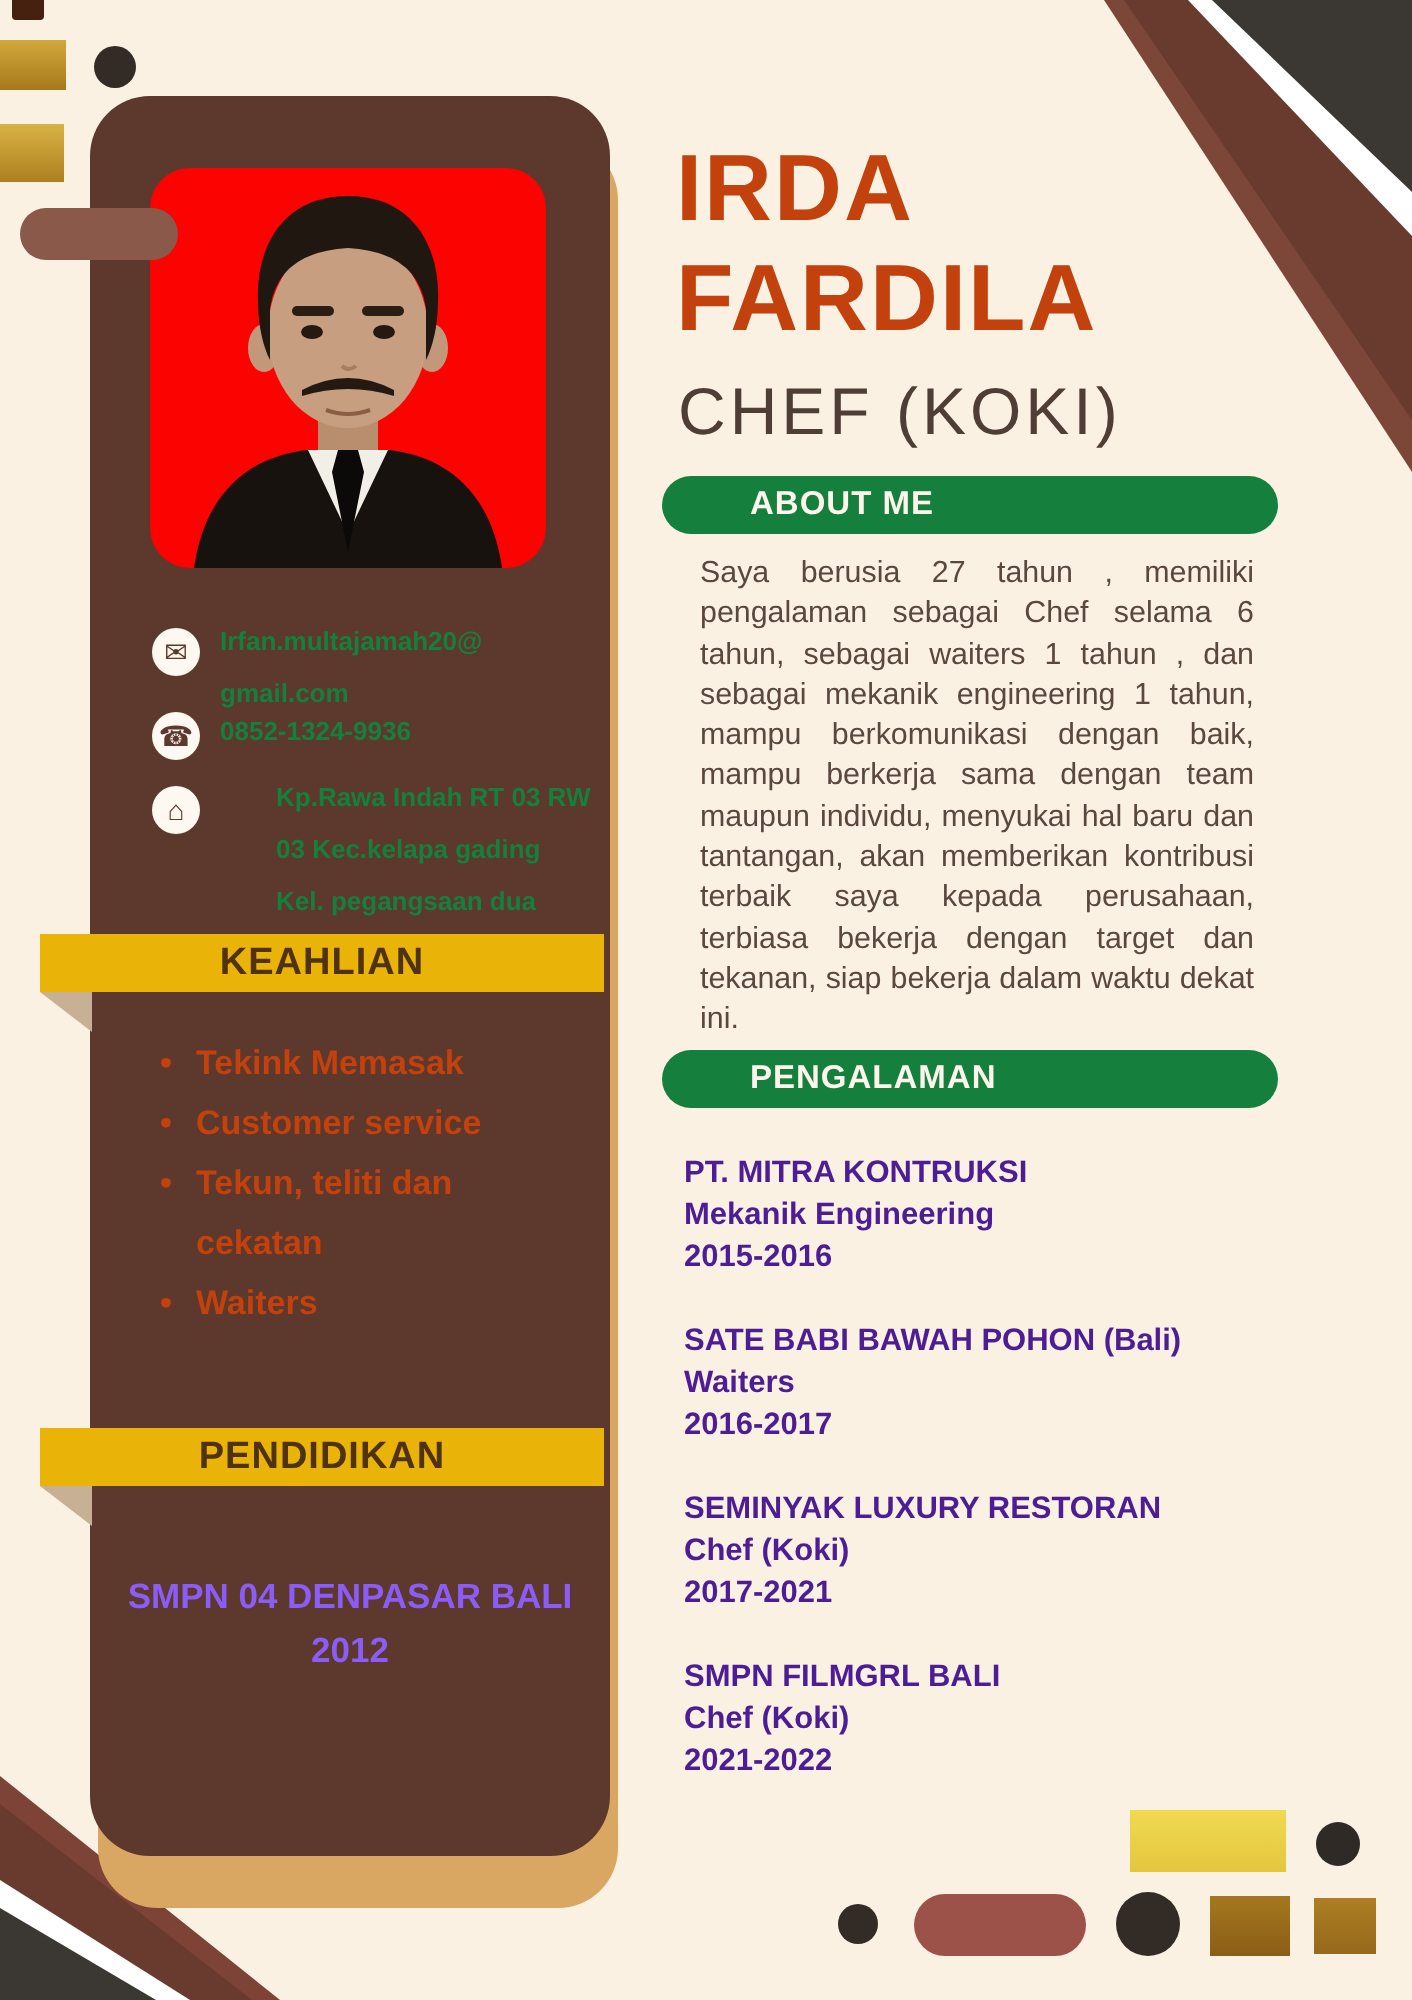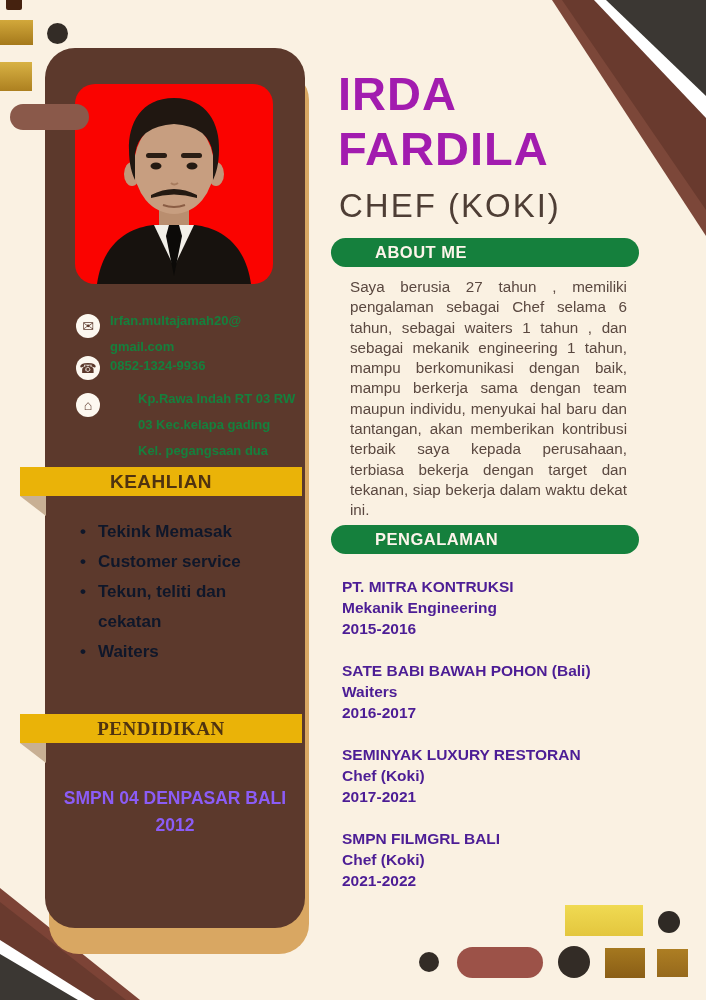--- a/index.html
+++ b/index.html
@@ -35,40 +35,40 @@
   }
   .ctext{position:absolute;left:110px;width:185px;color:#15803d;font-size:13px;font-weight:600;line-height:26px;}
 
   
   .banner{
     left:20px;width:282px;height:29px;background:#eab308;z-index:8;
     display:flex;align-items:center;justify-content:center;
     font-size:19px;font-weight:700;letter-spacing:.5px;color:#4F3310;
   }
   #banner-keahlian{top:467px;}
-  #banner-pendidikan{top:714px;font-family:Liberation Serif, serif;}
+  #banner-pendidikan{top:714px;}
   .fold{left:20px;width:26px;height:20px;background:#C8B094;clip-path:polygon(0 0,100% 0,100% 100%);z-index:7;}
   #fold-1{top:496px;}
   #fold-2{top:743px;}
 
   
   #skills{left:80px;top:517px;width:205px;margin:0;padding:0;list-style:none;z-index:7;}
   #skills li{
-    position:relative;padding-left:18px;color:#0f172a;
+    position:relative;padding-left:18px;color:#c2410c;
     font-size:17px;font-weight:700;line-height:30px;
   }
   #skills li::before{content:"•";position:absolute;left:0;top:0;}
 
   
   #education{left:55px;top:785px;width:240px;text-align:center;color:#8b5cf6;
     font-size:17.5px;font-weight:700;line-height:27px;z-index:7;}
 
   
   #name{left:338px;top:66px;font-size:47px;line-height:55px;font-weight:700;
-    letter-spacing:1px;color:#a21caf;}
+    letter-spacing:1px;color:#c2410c;}
   #job-title{left:339px;top:187px;font-size:33px;font-weight:400;letter-spacing:2px;color:#4E3E35;}
 
   .pill{
     left:331px;width:308px;height:29px;border-radius:15px;background:#15803d;
     display:flex;align-items:center;color:#FDF5EB;
     font-size:16.5px;font-weight:700;letter-spacing:.5px;padding-left:44px;box-sizing:border-box;
   }
   #about-pill{top:238px;}
   #exp-pill{top:525px;}
 

